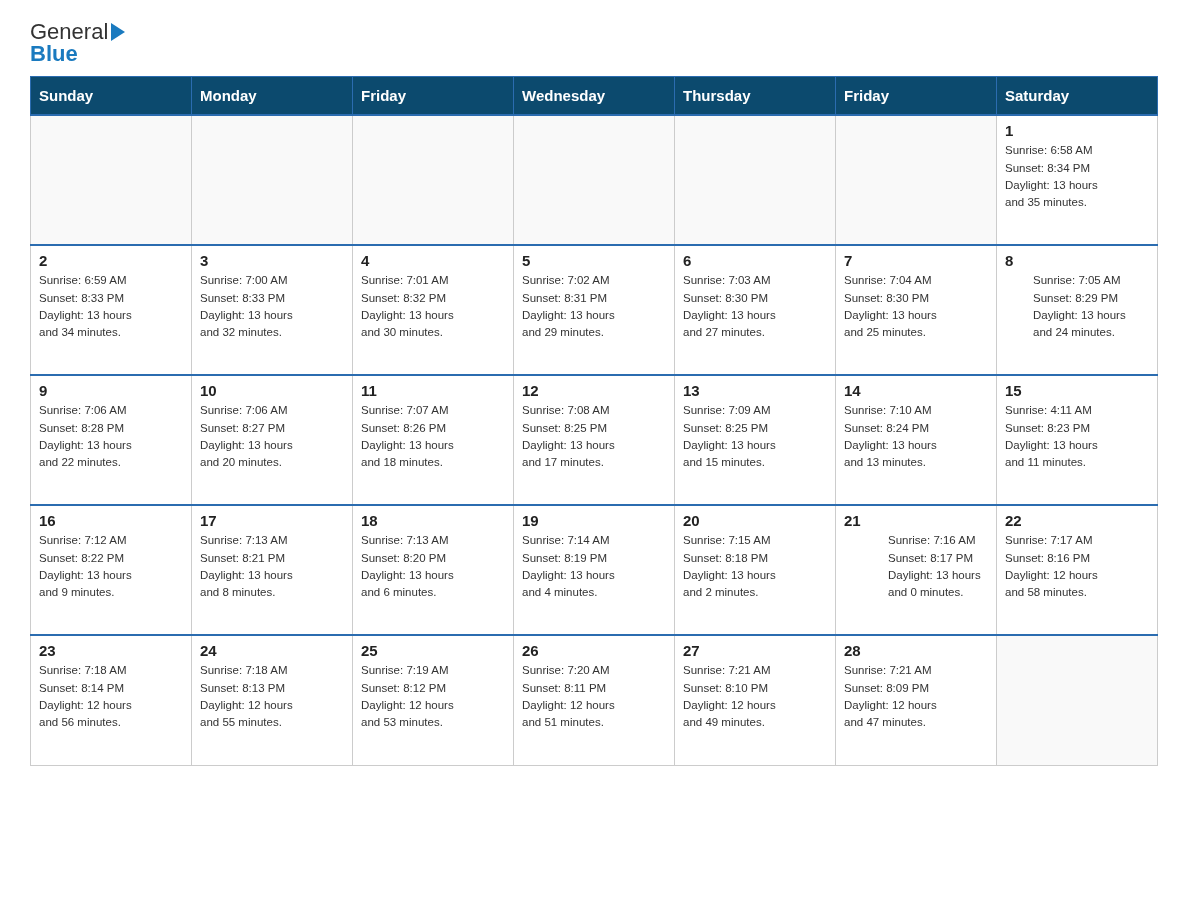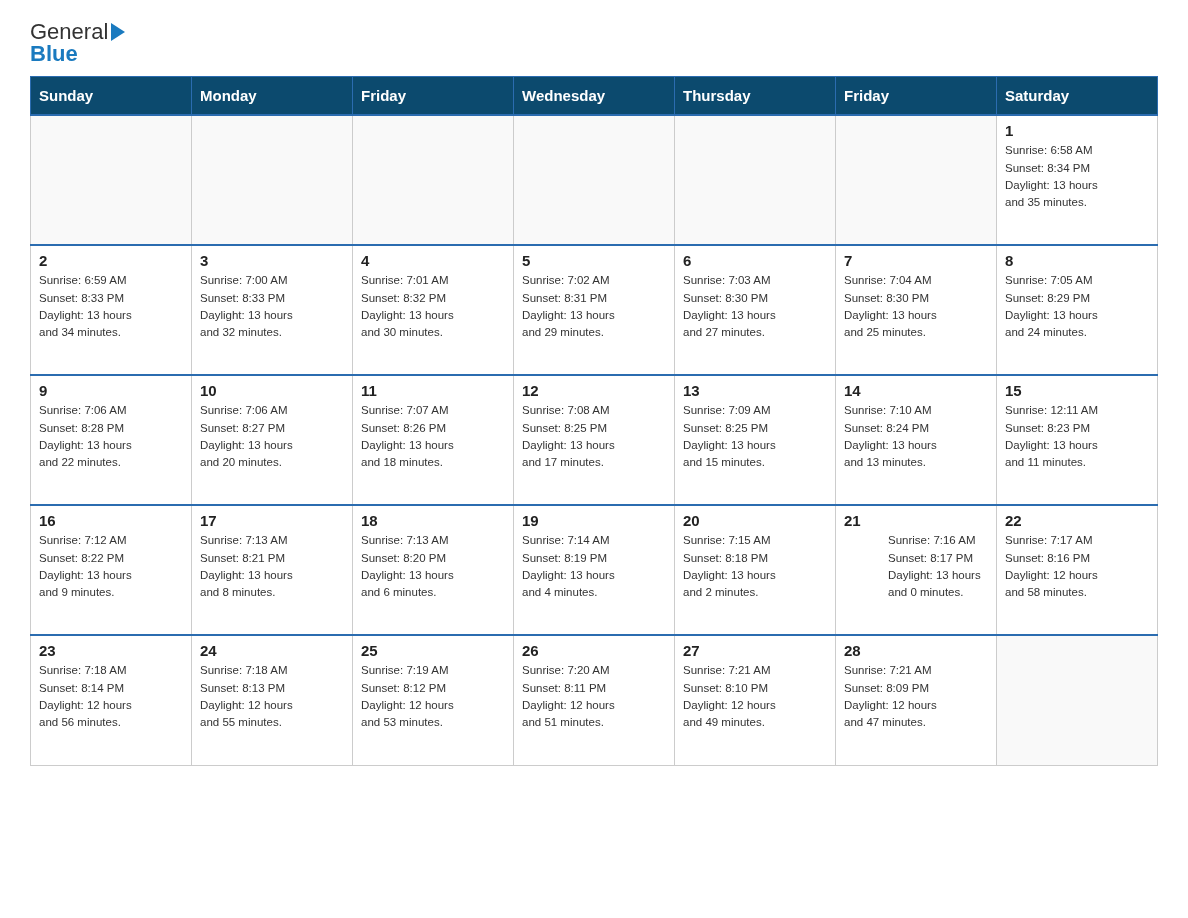--- a/index.html
+++ b/index.html
@@ -160,21 +160,21 @@
         </td>
         <td>
           <span class="day-num">7</span>
           <div class="day-info" style="white-space: pre-line;">Sunrise: 7:04 AM
 Sunset: 8:30 PM
 Daylight: 13 hours
 and 25 minutes.</div>
         </td>
         <td>
           <span class="day-num">8</span>
-          <div class="day-info" style="white-space: pre-line;">Sunrise: 7:05 AM
+          <div class="day-info" style="white-space: pre-line; margin-left: 28px;">Sunrise: 7:05 AM
 Sunset: 8:29 PM
 Daylight: 13 hours
 and 24 minutes.</div>
         </td>
       </tr>
       <tr>
         <td>
           <span class="day-num">9</span>
           <div class="day-info" style="white-space: pre-line;">Sunrise: 7:06 AM
 Sunset: 8:28 PM
@@ -211,21 +211,21 @@
         </td>
         <td>
           <span class="day-num">14</span>
           <div class="day-info" style="white-space: pre-line;">Sunrise: 7:10 AM
 Sunset: 8:24 PM
 Daylight: 13 hours
 and 13 minutes.</div>
         </td>
         <td>
           <span class="day-num">15</span>
-          <div class="day-info" style="white-space: pre-line;">Sunrise: 12:11 AM
+          <div class="day-info" style="white-space: pre-line;">Sunrise: 4:11 AM
 Sunset: 8:23 PM
 Daylight: 13 hours
 and 11 minutes.</div>
         </td>
       </tr>
       <tr>
         <td>
           <span class="day-num">16</span>
           <div class="day-info" style="white-space: pre-line;">Sunrise: 7:12 AM
 Sunset: 8:22 PM

